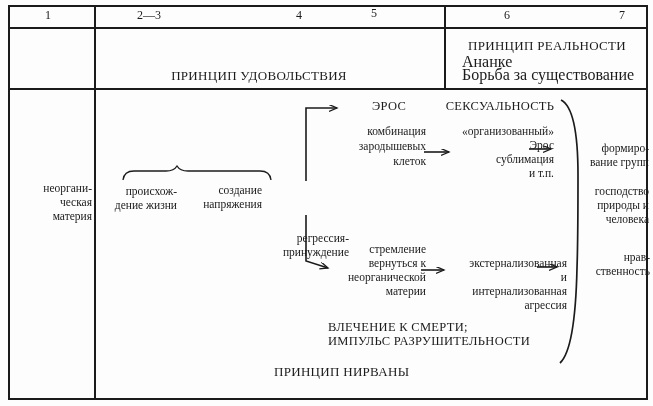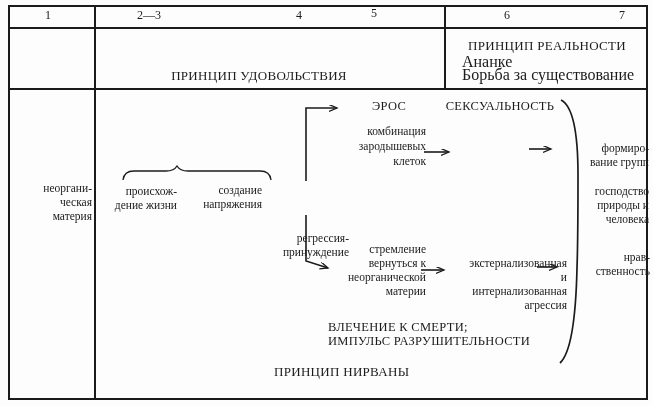--- a/index.html
+++ b/index.html
@@ -106,20 +106,24 @@
 дение жизни</div>
   <div class="abs t tension">создание
 напряжения</div>
   <div class="abs t regression">регрессия-
 принуждение</div>
   <div class="abs caps eros">ЭРОС</div>
   <div class="abs caps sexuality">СЕКСУАЛЬНОСТЬ</div>
   <div class="abs t germ">комбинация
 зародышевых
 клеток</div>
+  <div class="abs t organized">«организованный»
+Эрос
+сублимация
+и т.п.</div>
   <div class="abs t formation">формиро-
 вание групп</div>
   <div class="abs t domination">господство
 природы и
 человека</div>
   <div class="abs t return">стремление
 вернуться к
 неорганической
 материи</div>
   <div class="abs t aggression">экстернализованная

